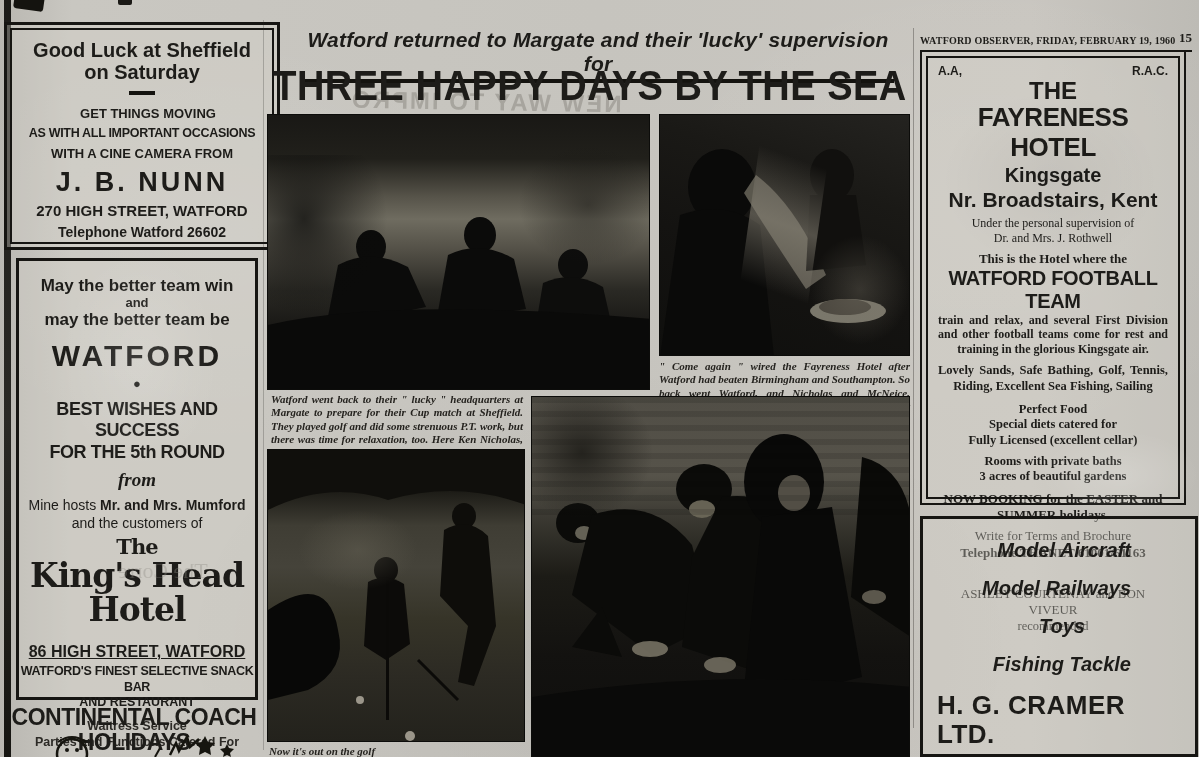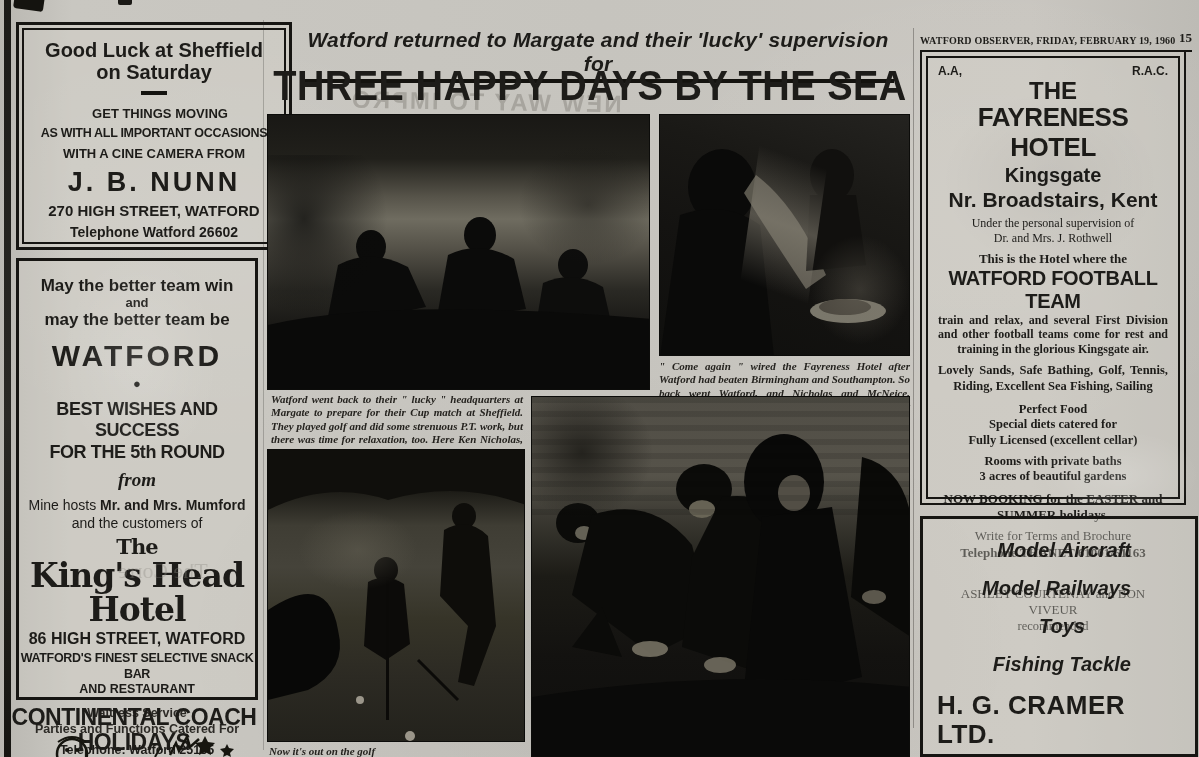--- a/index.html
+++ b/index.html
@@ -28,21 +28,21 @@
 </style>
 </head>
 <body>
 
 <div id="page">
 
   <div class="abs" style="left:4px;top:0;width:7px;height:757px;background:linear-gradient(180deg,#1c1b18,#2a2925 55%,#161511);"></div>
   <div class="abs" style="left:14px;top:-6px;width:30px;height:16px;background:#14130f;transform:rotate(8deg);border-radius:3px;"></div>
   <div class="abs smudge" style="left:118px;top:-4px;width:14px;height:9px;background:#1a1915;border-radius:2px;"></div>
 
-  <div class="abs adbox dblbox ctr" style="left:16px;top:22px;width:276px;height:228px;padding-top:14px;">
+  <div class="abs adbox dblbox ctr" style="left:4px;top:22px;width:276px;height:228px;padding-top:14px;">
     <div class="sans-b" style="font-size:20px;line-height:1.1;">Good Luck at Sheffield</div>
     <div class="sans-b" style="font-size:20px;line-height:1.15;">on Saturday</div>
     <div class="rule" style="width:26px;height:4px;margin:7px auto 9px auto;"></div>
     <div class="sans-b" style="font-size:13px;line-height:1.55;padding-left:12px;">GET THINGS MOVING</div>
     <div class="sans-b" style="font-size:12.5px;line-height:1.55;letter-spacing:-0.3px;">AS WITH ALL IMPORTANT OCCASIONS</div>
     <div class="sans-b" style="font-size:13px;line-height:1.55;">WITH A CINE CAMERA FROM</div>
     <div class="sans-b" style="font-size:27px;letter-spacing:3px;line-height:1.35;">J. B. NUNN</div>
     <div class="sans-b" style="font-size:15px;line-height:1.5;">270 HIGH STREET, WATFORD</div>
     <div class="sans-b" style="font-size:14px;line-height:1.35;">Telephone  Watford 26602</div>
   </div>
@@ -56,21 +56,21 @@
     <div class="sans-b" style="font-size:18px;margin-top:9px;line-height:1.2;letter-spacing:-0.4px;">BEST WISHES AND SUCCESS</div>
     <div class="sans-b" style="font-size:18px;line-height:1.2;letter-spacing:-0.4px;">FOR THE 5th ROUND</div>
     <div class="serif-b" style="font-style:italic;font-size:19px;margin-top:6px;line-height:1.2;">from</div>
     <div style="font-size:14px;margin-top:4px;line-height:1.3;">
       <span>Mine hosts </span><span class="sans-b">Mr. and Mrs. Mumford</span>
     </div>
     <div style="font-size:14px;line-height:1.3;">and the customers of</div>
     <div class="blackletter" style="font-size:21px;margin-top:4px;line-height:1.05;">The</div>
     <div class="blackletter" style="font-size:33px;line-height:1.05;">King's  Head</div>
     <div class="blackletter" style="font-size:33px;line-height:1.05;">Hotel</div>
-    <div class="sans-b" style="font-size:16px;margin-top:1px;line-height:1.2;">86 HIGH STREET, WATFORD</div>
+    <div class="sans-b" style="font-size:16px;margin-top:14px;line-height:1.2;text-decoration:underline;">86 HIGH STREET, WATFORD</div>
     <div class="sans-b" style="font-size:12.5px;margin-top:3px;line-height:1.25;letter-spacing:-0.3px;">WATFORD'S FINEST SELECTIVE SNACK BAR</div>
     <div class="sans-b" style="font-size:12.5px;line-height:1.25;">AND RESTAURANT</div>
     <div style="font-size:12.5px;font-weight:bold;margin-top:7px;line-height:1.3;color:#2c2a26;">Waitress Service</div>
     <div style="font-size:12.5px;font-weight:bold;line-height:1.3;color:#2c2a26;">Parties and Functions Catered For</div>
     <div class="sans-b" style="font-size:12.5px;margin-top:5px;line-height:1.3;">Telephone: Watford 25155</div>
   </div>
 
   <div class="abs sans-b" style="left:6px;top:705px;width:256px;text-align:center;font-size:23px;letter-spacing:-0.5px;line-height:1.1;">CONTINENTAL COACH HOLIDAYS</div>
   <svg class="abs" style="left:20px;top:730px;" width="240" height="27" viewBox="0 0 240 27">
     <circle cx="52" cy="24" r="15" fill="none" stroke="#16150f" stroke-width="2.5"></circle>

